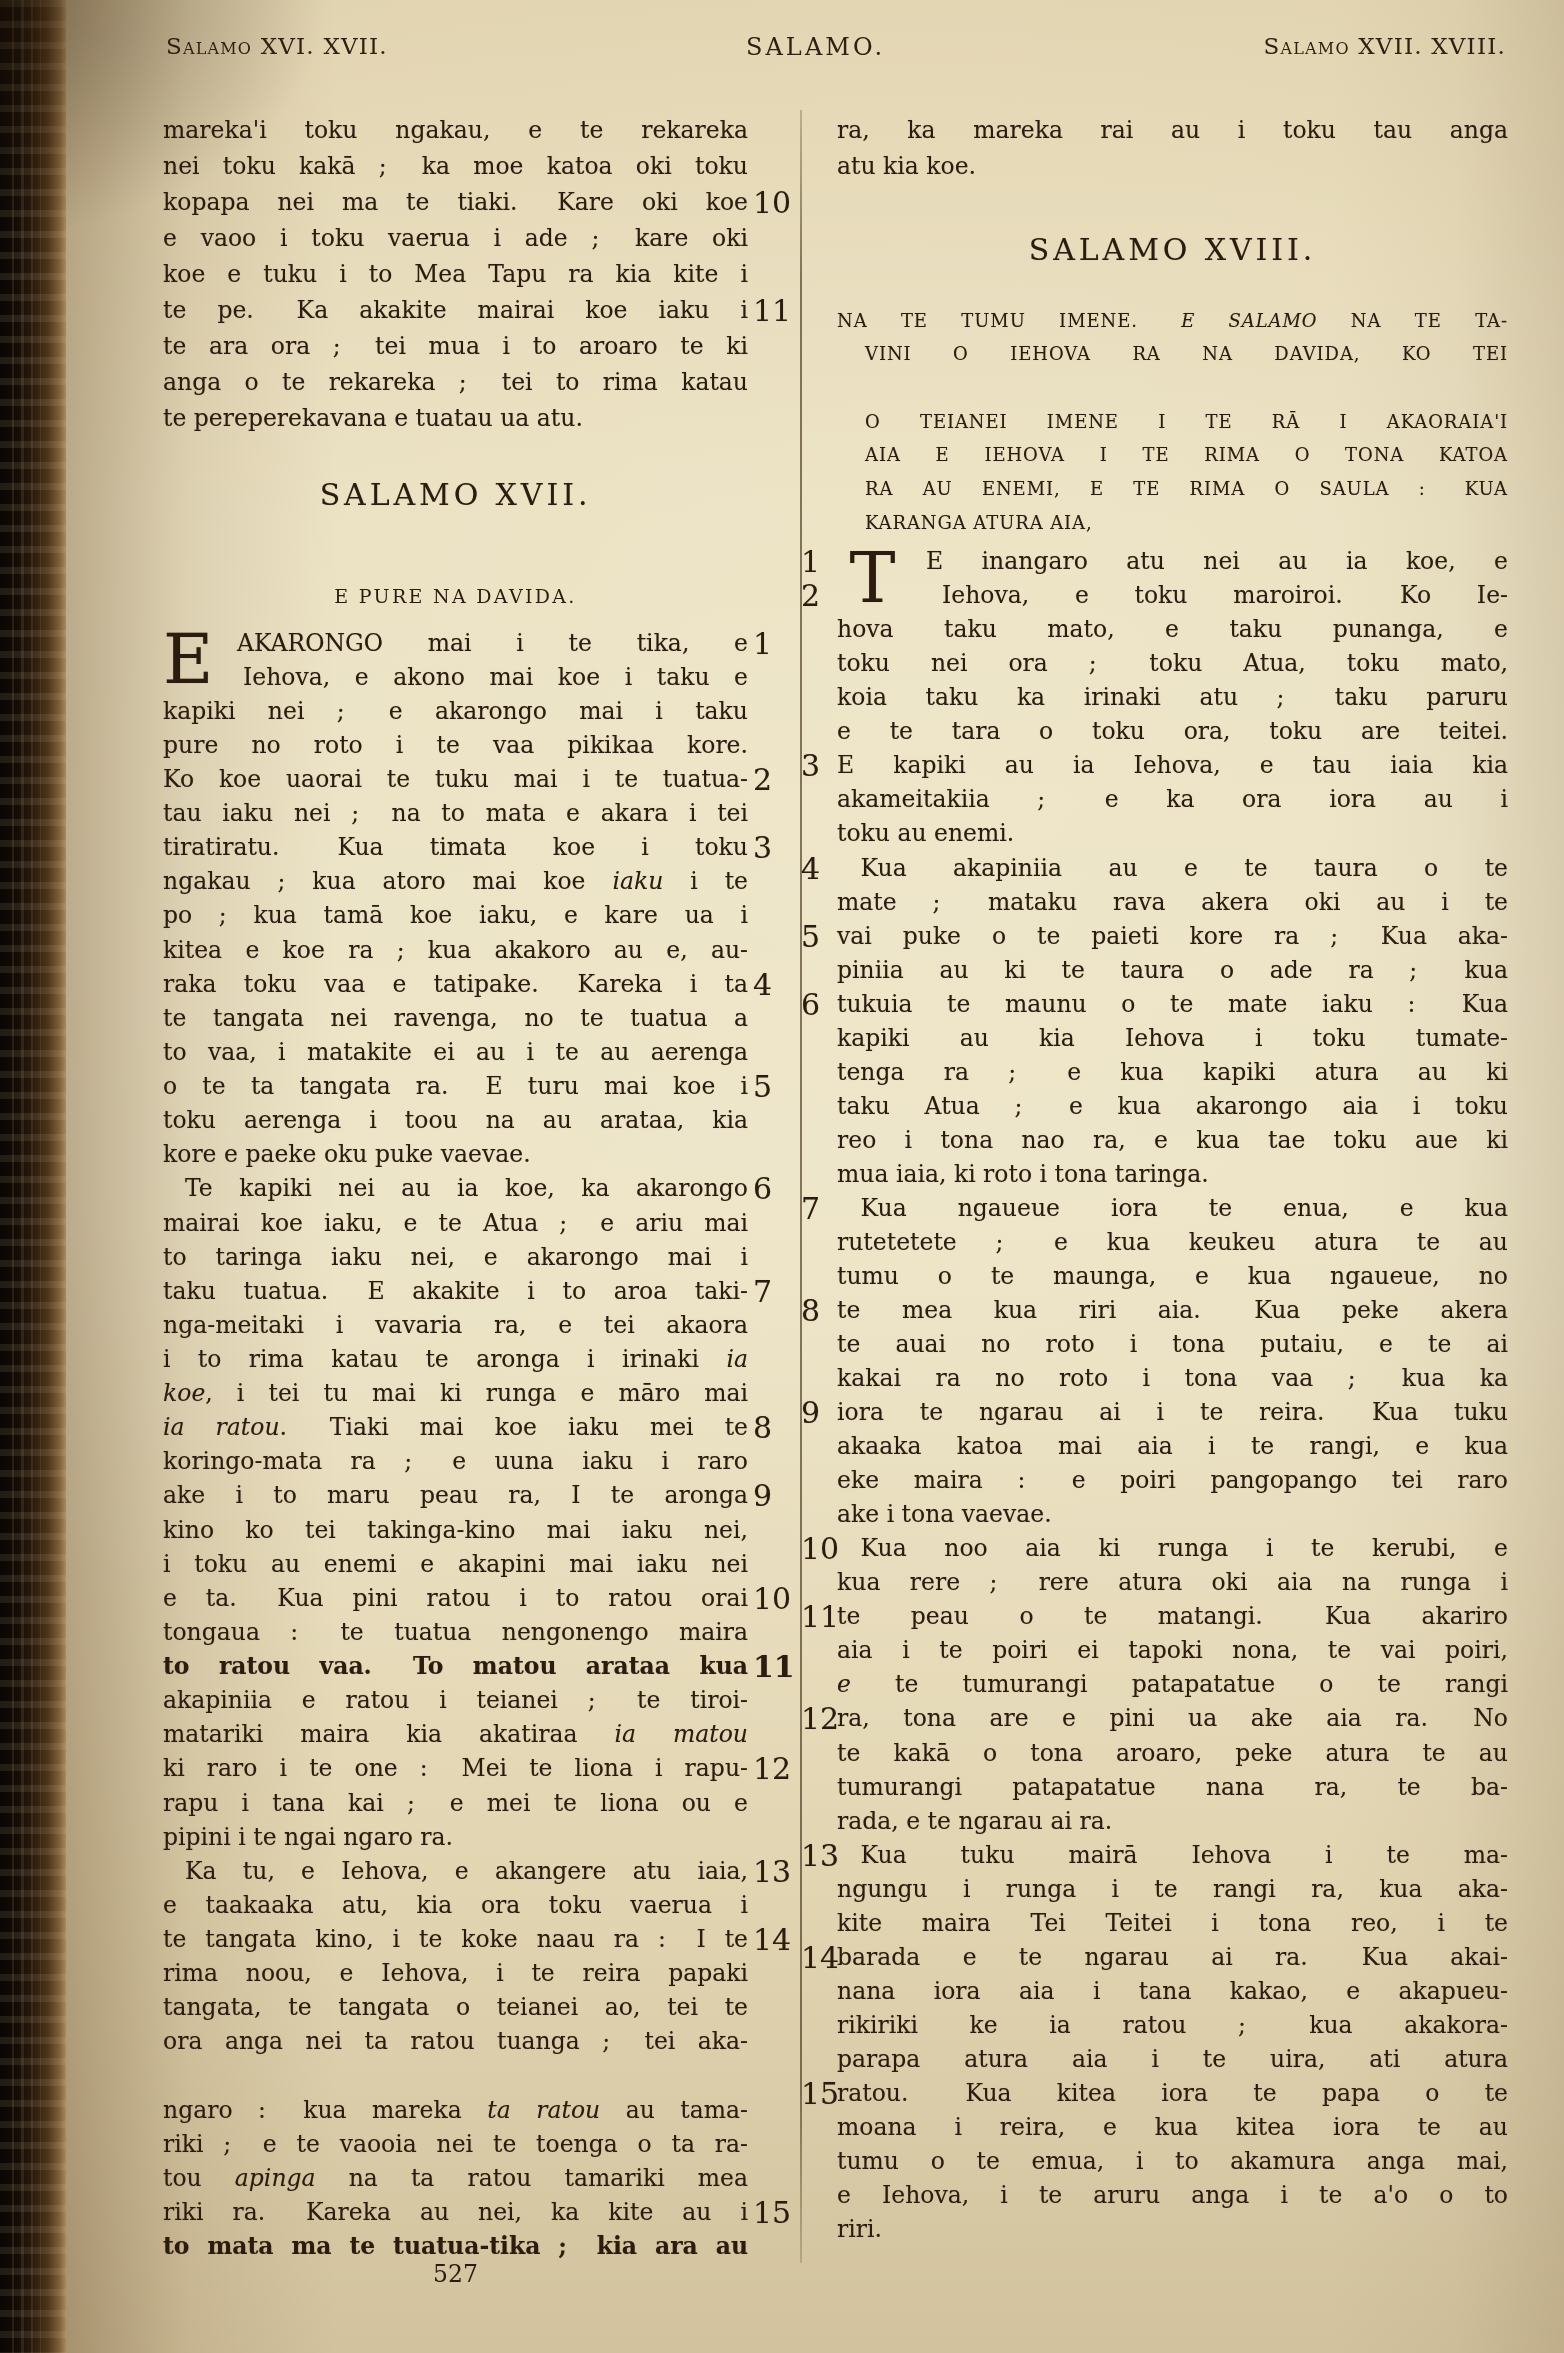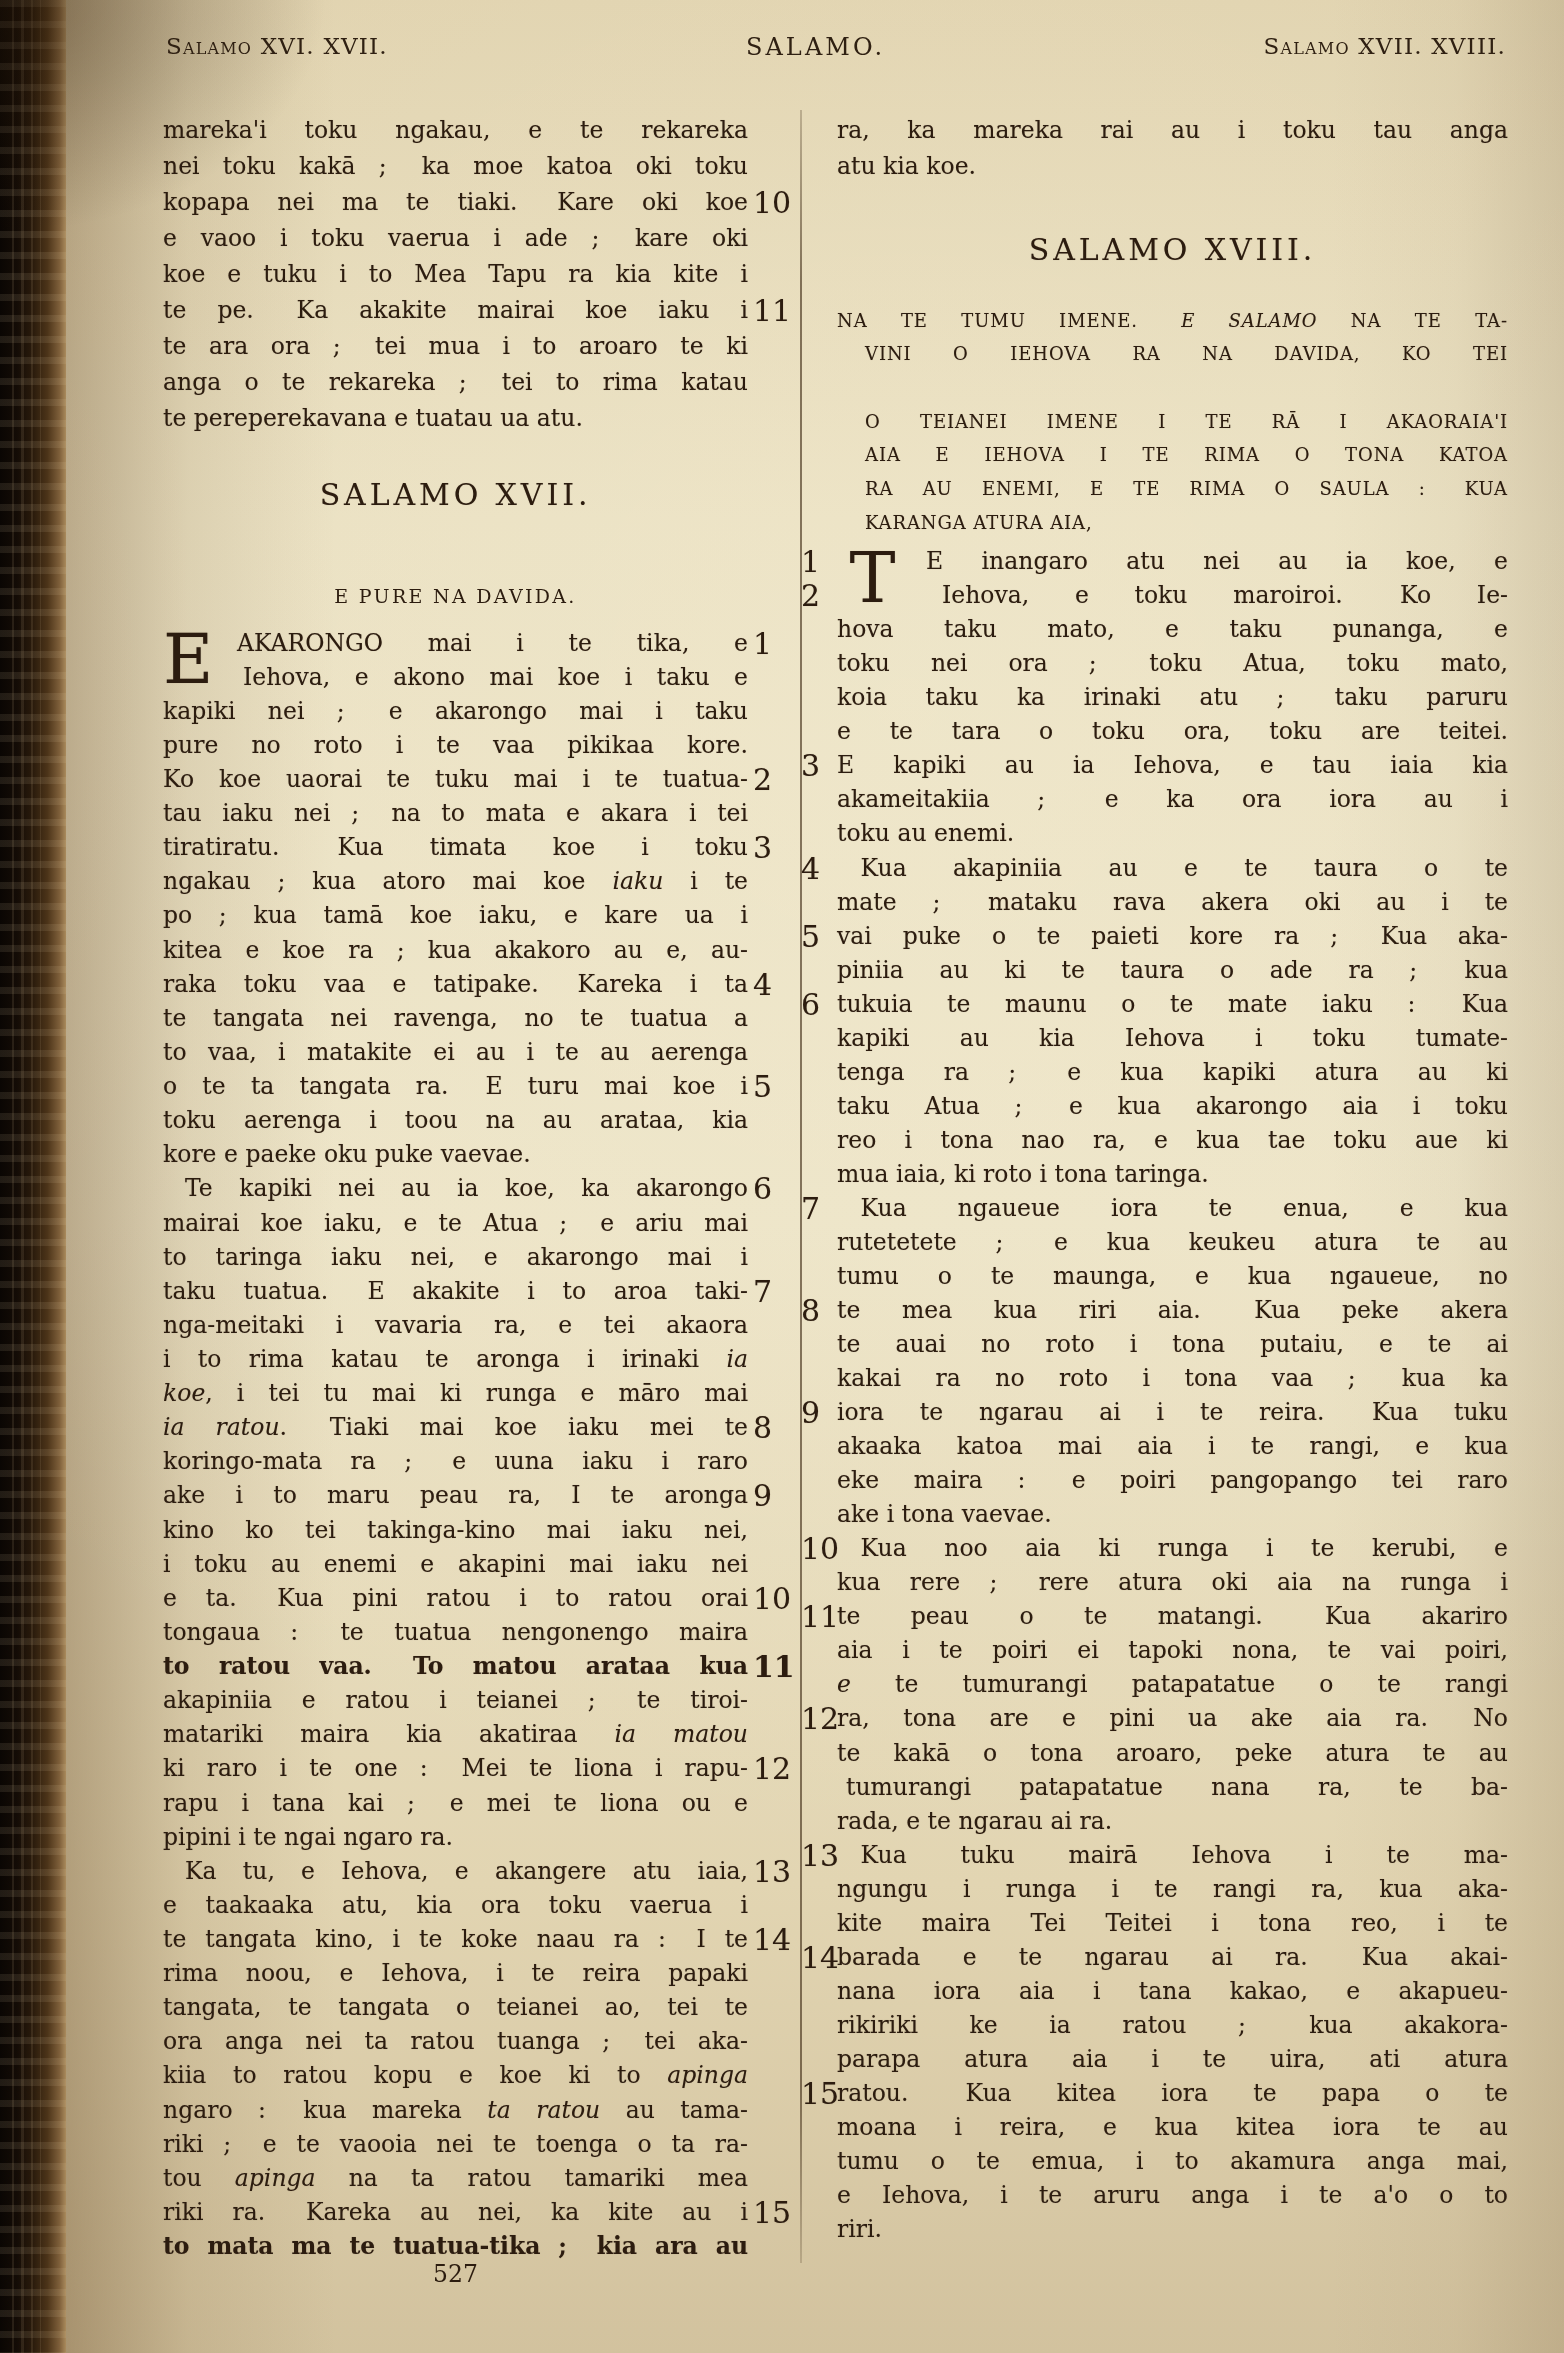--- a/index.html
+++ b/index.html
@@ -130,21 +130,20 @@
       <div class="tline" style="top: 1719px;">matariki maira kia akatiraa <i>ia matou</i></div>
       <div class="tline" style="top: 1753px;">ki raro i te one&nbsp;:  Mei te liona i rapu-<span class="vnum">12</span></div>
       <div class="tline" style="top: 1788px;">rapu i tana kai&nbsp;;  e mei te liona ou e</div>
       <div class="tline nj" style="top: 1822px;">pipini i te ngai ngaro ra.</div>
       <div class="tline" style="top: 1856px; padding-left: 22px;">Ka tu, e Iehova, e akangere atu iaia,<span class="vnum">13</span></div>
       <div class="tline" style="top: 1890px;">e taakaaka atu, kia ora toku vaerua i</div>
       <div class="tline" style="top: 1924px;">te tangata kino, i te koke naau ra&nbsp;:  I te<span class="vnum">14</span></div>
       <div class="tline" style="top: 1958px;">rima noou, e Iehova, i te reira papaki</div>
       <div class="tline" style="top: 1992px;">tangata, te tangata o teianei ao, tei te</div>
       <div class="tline" style="top: 2026px;">ora anga nei ta ratou tuanga&nbsp;;  tei aka-</div>
-      <div class="tline" style="top: 2060px;">kiia to ratou kopu e koe ki to <i>apinga</i></div>
       <div class="tline" style="top: 2095px;">ngaro&nbsp;:  kua mareka <i>ta ratou</i> au tama-</div>
       <div class="tline" style="top: 2129px;">riki&nbsp;;  e te vaooia nei te toenga o ta ra-</div>
       <div class="tline" style="top: 2163px;">tou <i>apinga</i> na ta ratou tamariki mea</div>
       <div class="tline" style="top: 2197px;">riki ra.  Kareka au nei, ka kite au i<span class="vnum">15</span></div>
       <div class="tline" style="top: 2231px; font-weight: bold;">to mata ma te tuatua-tika&nbsp;;  kia ara au</div>
     </div>
   <div class="col col-right" style="left: 837px; width: 671px;">
       <div class="tline" style="top: 115px;">ra, ka mareka rai au i toku tau anga</div>
       <div class="tline nj" style="top: 151px;">atu kia koe.</div>
       <div class="heading" style="top: 232px;">SALAMO XVIII.</div>
@@ -184,21 +183,21 @@
       <div class="tline" style="top: 1431px;">akaaka katoa mai aia i te rangi, e kua</div>
       <div class="tline" style="top: 1465px;">eke maira&nbsp;:  e poiri pangopango tei raro</div>
       <div class="tline nj" style="top: 1499px;">ake i tona vaevae.</div>
       <div class="tline" style="top: 1533px; padding-left: 23.5px;">Kua noo aia ki runga i te kerubi, e<span class="vnum">10</span></div>
       <div class="tline" style="top: 1567px;">kua rere&nbsp;;  rere atura oki aia na runga i</div>
       <div class="tline" style="top: 1601px;">te peau o te matangi.  Kua akariro<span class="vnum">11</span></div>
       <div class="tline" style="top: 1635px;">aia i te poiri ei tapoki nona, te vai poiri,</div>
       <div class="tline" style="top: 1669px;"><i>e</i> te tumurangi patapatatue o te rangi</div>
       <div class="tline" style="top: 1703px;">ra, tona are e pini ua ake aia ra.  No<span class="vnum">12</span></div>
       <div class="tline" style="top: 1738px;">te kakā o tona aroaro, peke atura te au</div>
-      <div class="tline" style="top: 1772px; margin-left: 9px;">tumurangi patapatatue nana ra, te ba-</div>
+      <div class="tline" style="top: 1772px;">tumurangi patapatatue nana ra, te ba-</div>
       <div class="tline nj" style="top: 1806px;">rada, e te ngarau ai ra.</div>
       <div class="tline" style="top: 1840px; padding-left: 23.5px;">Kua tuku mairā Iehova i te ma-<span class="vnum">13</span></div>
       <div class="tline" style="top: 1874px;">ngungu i runga i te rangi ra, kua aka-</div>
       <div class="tline" style="top: 1908px;">kite maira Tei Teitei i tona reo, i te</div>
       <div class="tline" style="top: 1942px;">barada e te ngarau ai ra.  Kua akai-<span class="vnum">14</span></div>
       <div class="tline" style="top: 1976px;">nana iora aia i tana kakao, e akapueu-</div>
       <div class="tline" style="top: 2010px;">rikiriki ke ia ratou&nbsp;;  kua akakora-</div>
       <div class="tline" style="top: 2044px;">parapa atura aia i te uira, ati atura</div>
       <div class="tline" style="top: 2078px;">ratou.  Kua kitea iora te papa o te<span class="vnum">15</span></div>
       <div class="tline" style="top: 2112px;">moana i reira, e kua kitea iora te au</div>

